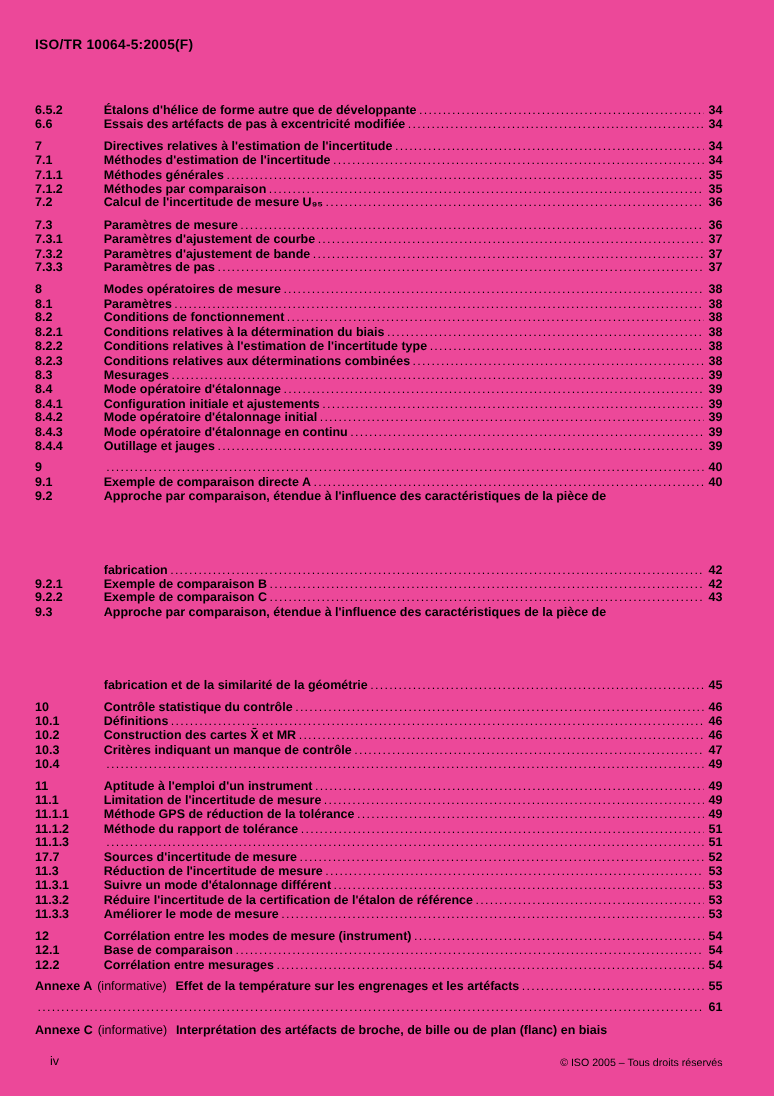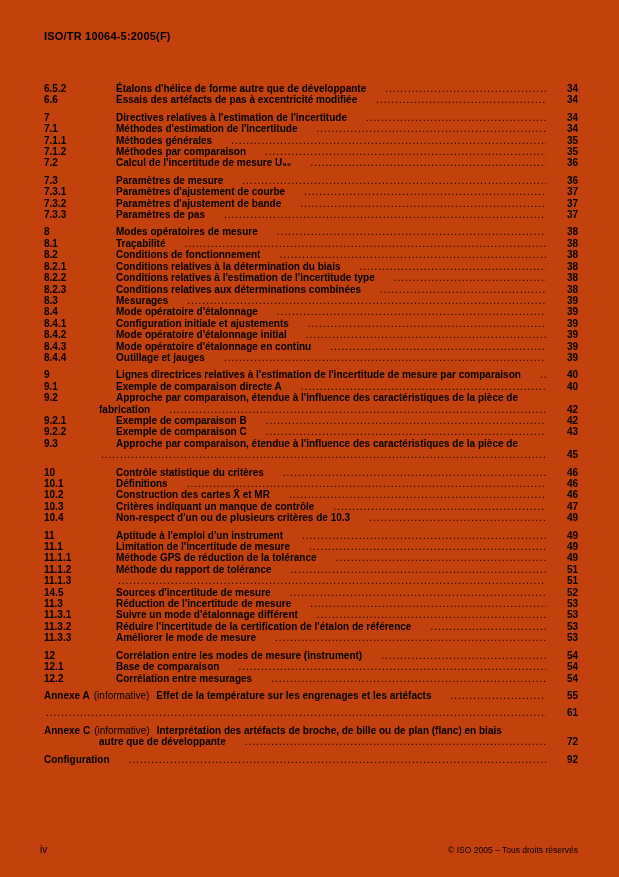--- a/index.html
+++ b/index.html
@@ -6,41 +6,40 @@
   body {
     width: 619px; height: 877px;
     background: #ffffff;
     color: #000000;
     font-family: "Liberation Sans", "DejaVu Sans", sans-serif;
   }
   .page {
     position: relative;
     width: 619px; height: 877px;
     box-sizing: border-box;
-    padding: 30px 41px 0 44px;
+    padding: 30px 41px 0 28px;
     overflow: hidden;
-    background: #c2410c;
+    background: #ec4899;
   }
   .header {
     font-size: 11px;
     font-weight: bold;
     letter-spacing: 0.2px;
     line-height: 13px;
   }
   .toc { margin-top: 40px; }
   .toc-entry {
     display: flex;
     align-items: flex-start;
     font-size: 10px;
     font-weight: bold;
     line-height: 11.4px;
-    gap: 17px;
   }
   .toc-entry.gap { margin-top: 6px; }
-  .toc-entry.cont { padding-left: 55px; }
+  .toc-entry.cont { padding-left: 55px; margin-top: 47px; }
   .toc-num { flex: 0 0 55px; }
   .toc-text { flex: 0 1 auto; white-space: nowrap; }
   .toc-prefix { padding-right: 4px; }
   .toc-qualifier { font-weight: normal; padding-right: 7px; }
   .toc-dots {
     flex: 1 1 6px;
     min-width: 6px;
     align-self: flex-end;
     overflow: hidden;
     white-space: nowrap;
@@ -144,21 +143,21 @@
         <span class="toc-page">37</span>
       </div>
       <div class="toc-entry gap">
         <span class="toc-num">8</span>
         <span class="toc-text"><span class="toc-title">Modes opératoires de mesure</span></span>
         <span class="toc-dots"></span>
         <span class="toc-page">38</span>
       </div>
       <div class="toc-entry">
         <span class="toc-num">8.1</span>
-        <span class="toc-text"><span class="toc-title">Traçabilité</span></span>
+        <span class="toc-text"><span class="toc-title">Paramètres</span></span>
         <span class="toc-dots"></span>
         <span class="toc-page">38</span>
       </div>
       <div class="toc-entry">
         <span class="toc-num">8.2</span>
         <span class="toc-text"><span class="toc-title">Conditions de fonctionnement</span></span>
         <span class="toc-dots"></span>
         <span class="toc-page">38</span>
       </div>
       <div class="toc-entry">
@@ -210,21 +209,20 @@
         <span class="toc-page">39</span>
       </div>
       <div class="toc-entry">
         <span class="toc-num">8.4.4</span>
         <span class="toc-text"><span class="toc-title">Outillage et jauges</span></span>
         <span class="toc-dots"></span>
         <span class="toc-page">39</span>
       </div>
       <div class="toc-entry gap">
         <span class="toc-num">9</span>
-        <span class="toc-text"><span class="toc-title">Lignes directrices relatives à l'estimation de l'incertitude de mesure par comparaison</span></span>
         <span class="toc-dots"></span>
         <span class="toc-page">40</span>
       </div>
       <div class="toc-entry">
         <span class="toc-num">9.1</span>
         <span class="toc-text"><span class="toc-title">Exemple de comparaison directe A</span></span>
         <span class="toc-dots"></span>
         <span class="toc-page">40</span>
       </div>
       <div class="toc-entry">
@@ -246,26 +244,27 @@
         <span class="toc-num">9.2.2</span>
         <span class="toc-text"><span class="toc-title">Exemple de comparaison C</span></span>
         <span class="toc-dots"></span>
         <span class="toc-page">43</span>
       </div>
       <div class="toc-entry">
         <span class="toc-num">9.3</span>
         <span class="toc-text"><span class="toc-title">Approche par comparaison, étendue à l'influence des caractéristiques de la pièce de</span></span>
       </div>
       <div class="toc-entry cont">
+        <span class="toc-text"><span class="toc-title">fabrication et de la similarité de la géométrie</span></span>
         <span class="toc-dots"></span>
         <span class="toc-page">45</span>
       </div>
       <div class="toc-entry gap">
         <span class="toc-num">10</span>
-        <span class="toc-text"><span class="toc-title">Contrôle statistique du critères</span></span>
+        <span class="toc-text"><span class="toc-title">Contrôle statistique du contrôle</span></span>
         <span class="toc-dots"></span>
         <span class="toc-page">46</span>
       </div>
       <div class="toc-entry">
         <span class="toc-num">10.1</span>
         <span class="toc-text"><span class="toc-title">Définitions</span></span>
         <span class="toc-dots"></span>
         <span class="toc-page">46</span>
       </div>
       <div class="toc-entry">
@@ -275,21 +274,20 @@
         <span class="toc-page">46</span>
       </div>
       <div class="toc-entry">
         <span class="toc-num">10.3</span>
         <span class="toc-text"><span class="toc-title">Critères indiquant un manque de contrôle</span></span>
         <span class="toc-dots"></span>
         <span class="toc-page">47</span>
       </div>
       <div class="toc-entry">
         <span class="toc-num">10.4</span>
-        <span class="toc-text"><span class="toc-title">Non-respect d'un ou de plusieurs critères de 10.3</span></span>
         <span class="toc-dots"></span>
         <span class="toc-page">49</span>
       </div>
       <div class="toc-entry gap">
         <span class="toc-num">11</span>
         <span class="toc-text"><span class="toc-title">Aptitude à l'emploi d'un instrument</span></span>
         <span class="toc-dots"></span>
         <span class="toc-page">49</span>
       </div>
       <div class="toc-entry">
@@ -309,21 +307,21 @@
         <span class="toc-text"><span class="toc-title">Méthode du rapport de tolérance</span></span>
         <span class="toc-dots"></span>
         <span class="toc-page">51</span>
       </div>
       <div class="toc-entry">
         <span class="toc-num">11.1.3</span>
         <span class="toc-dots"></span>
         <span class="toc-page">51</span>
       </div>
       <div class="toc-entry">
-        <span class="toc-num">14.5</span>
+        <span class="toc-num">17.7</span>
         <span class="toc-text"><span class="toc-title">Sources d'incertitude de mesure</span></span>
         <span class="toc-dots"></span>
         <span class="toc-page">52</span>
       </div>
       <div class="toc-entry">
         <span class="toc-num">11.3</span>
         <span class="toc-text"><span class="toc-title">Réduction de l'incertitude de mesure</span></span>
         <span class="toc-dots"></span>
         <span class="toc-page">53</span>
       </div>

